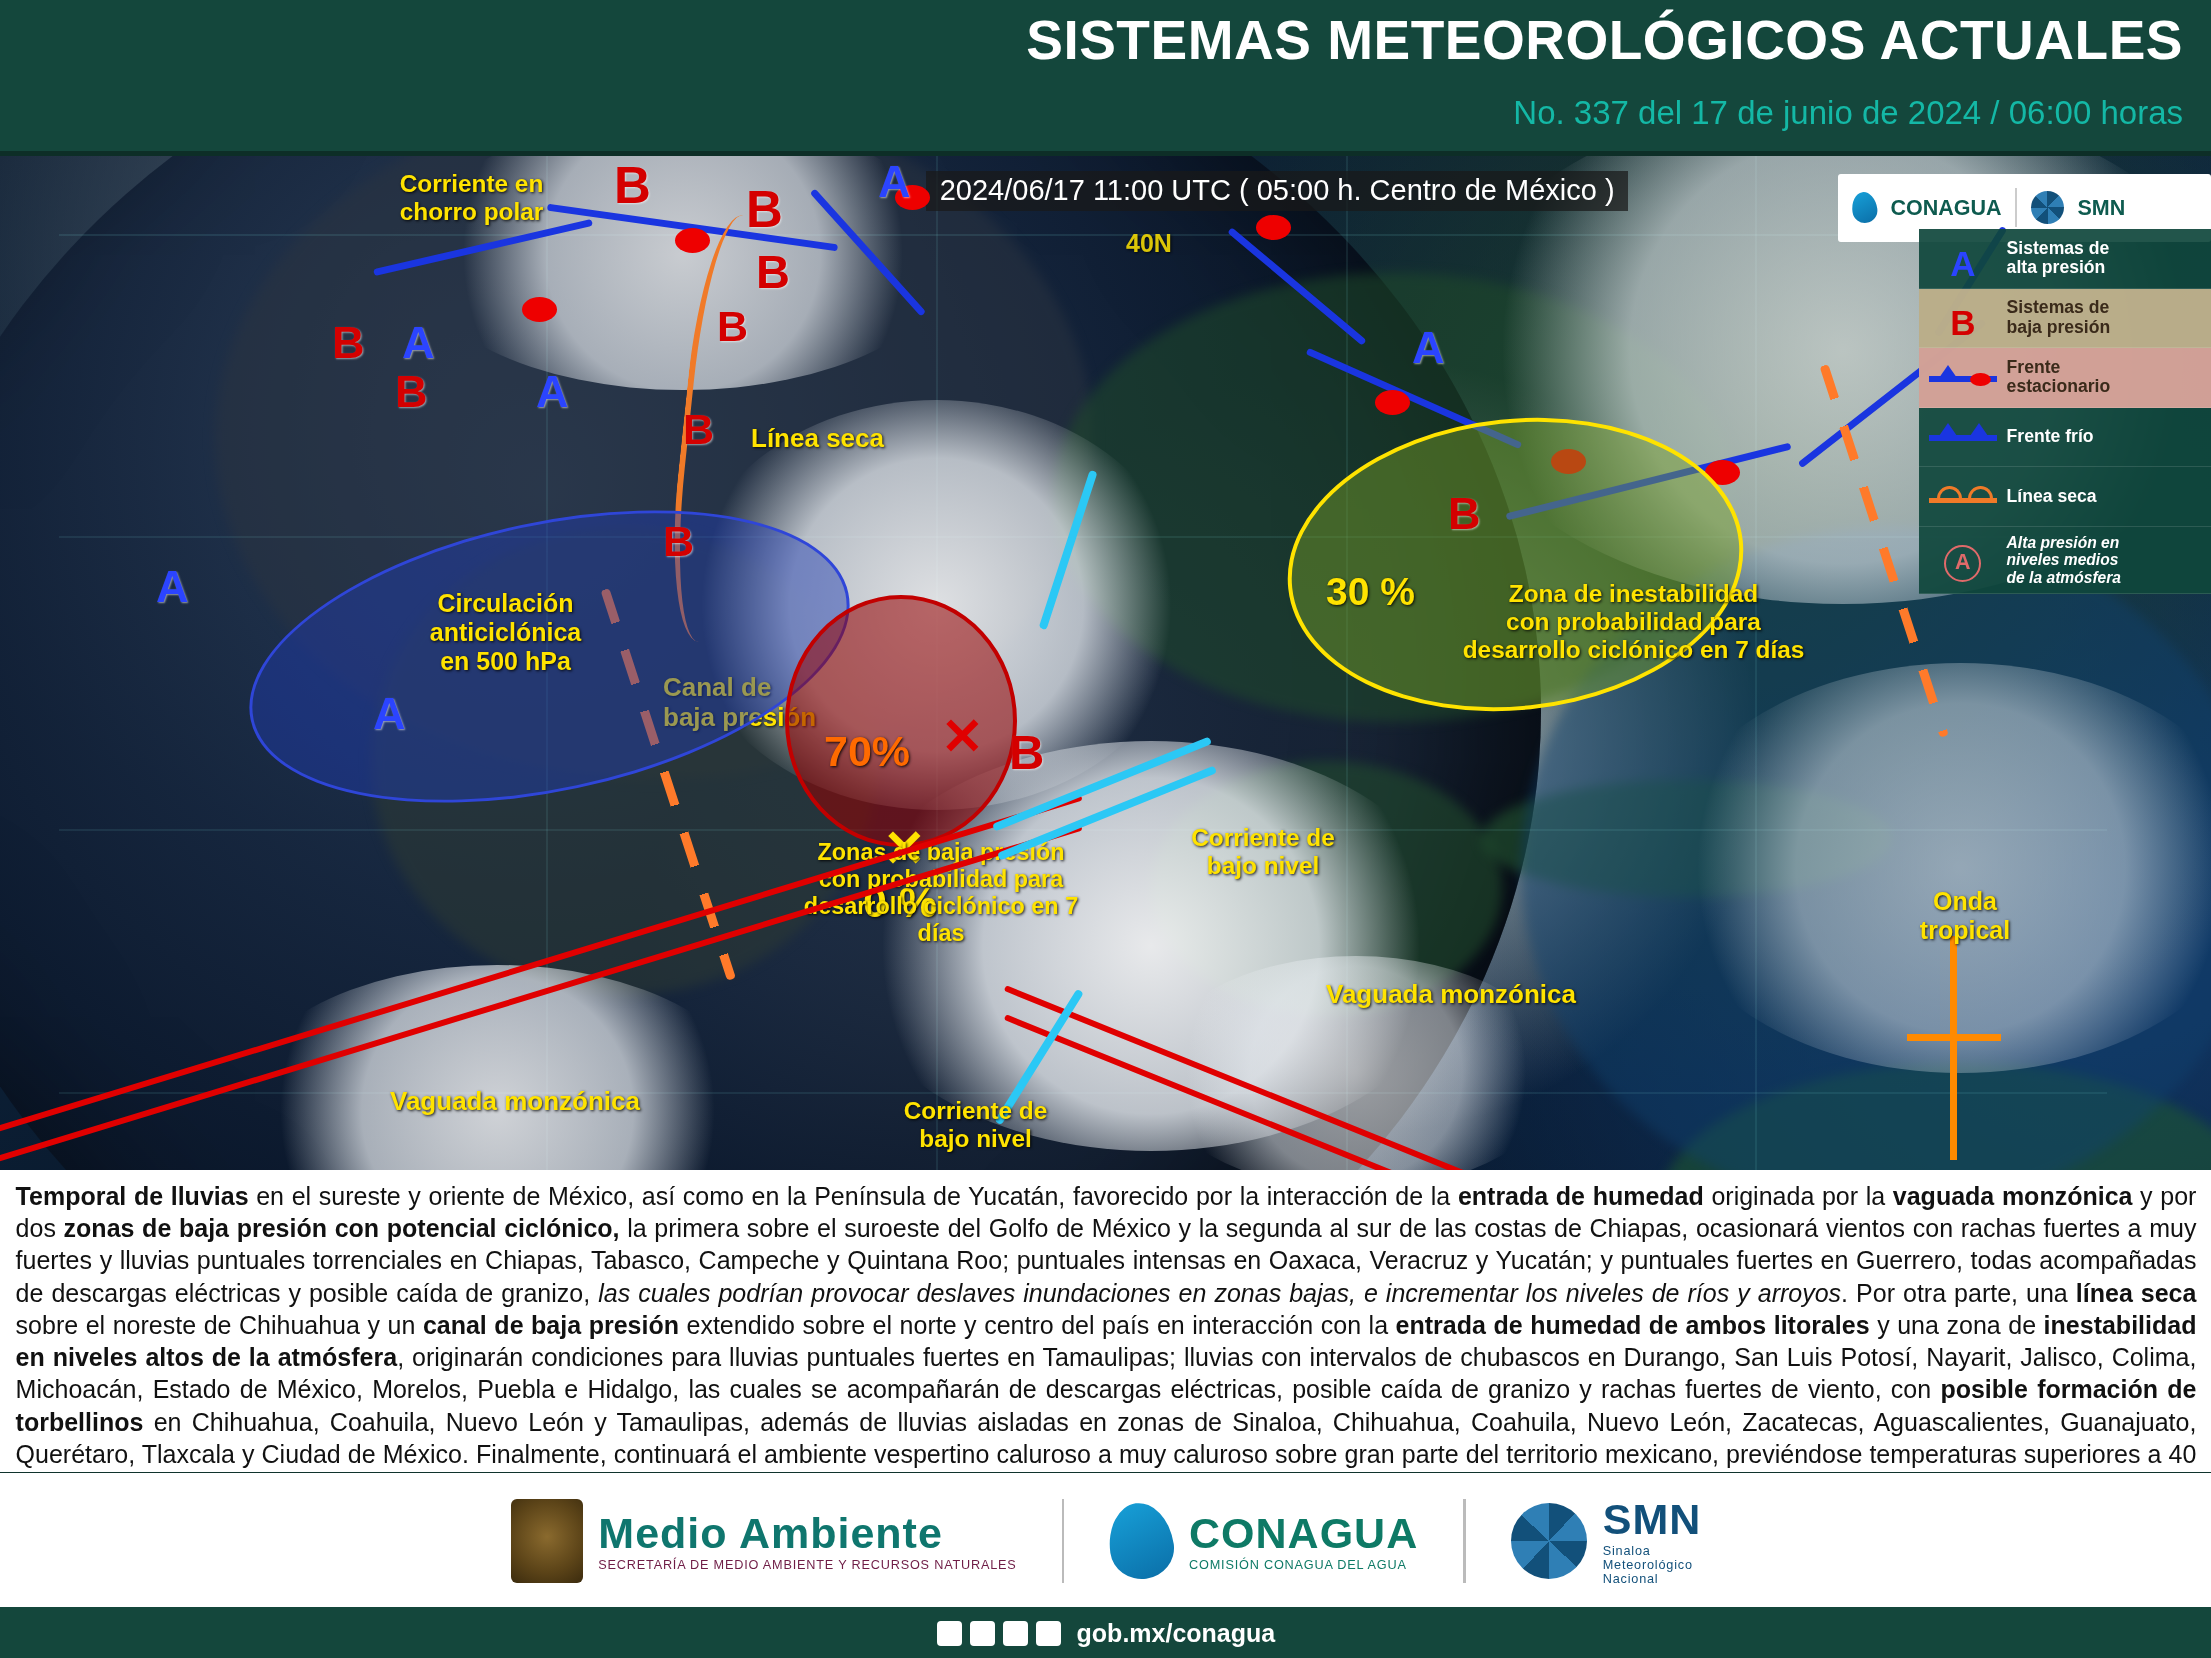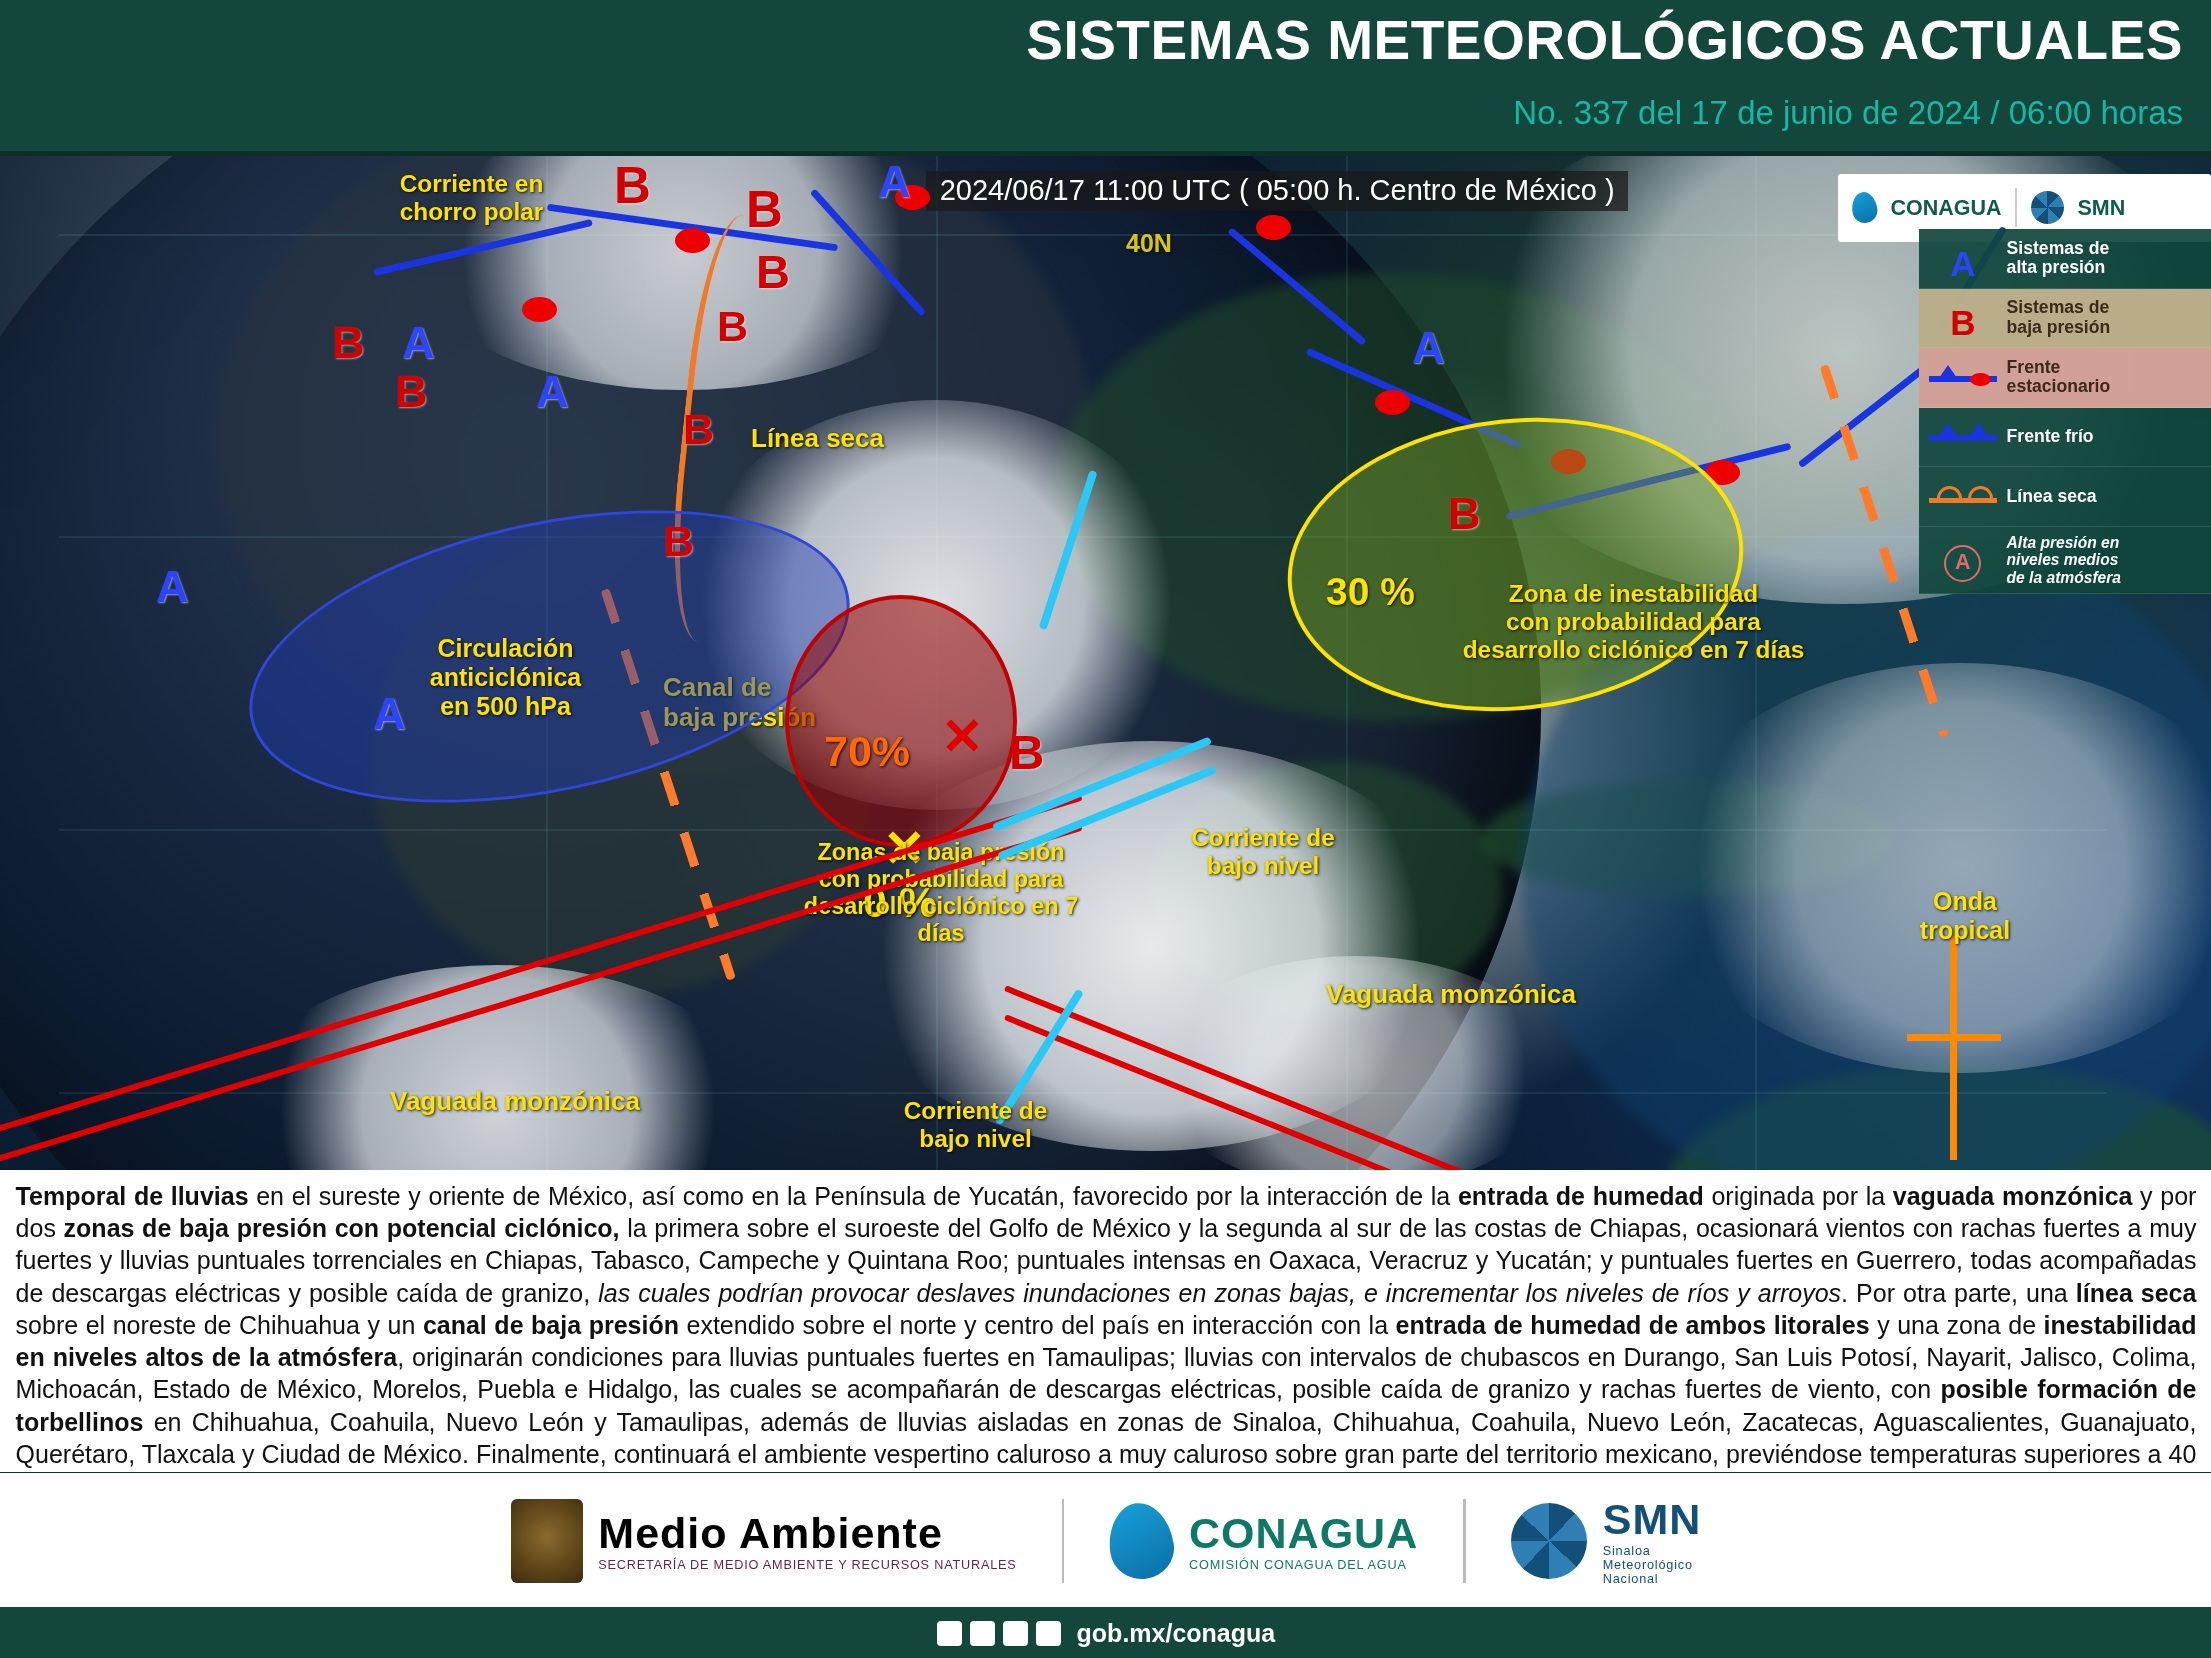--- a/index.html
+++ b/index.html
@@ -70,21 +70,21 @@
 
   
   .textblock{position:absolute;left:0;top:1170px;width:2212px;height:302px;background:#ffffff;padding:9.8px 15.6px 0 15.6px;box-sizing:border-box;}
   .paragraph{font-size:25px;line-height:1.29;color:#111111;text-align:justify;}
   .paragraph b{font-weight:bold;}
   .paragraph i{font-style:italic;}
 
   
   .footer{position:absolute;left:0;top:1473px;width:2212px;height:135px;background:#ffffff;display:flex;align-items:center;justify-content:center;gap:45px;}
   .foot-item{display:flex;align-items:center;gap:15.6px;}
-  .foot-main{font-size:43px;font-weight:bold;color:#000000;letter-spacing:1px;}
+  .foot-main{font-size:43px;font-weight:bold;color:#0f766e;letter-spacing:1px;}
   .foot-sub{font-size:12.7px;color:#6f1d46;letter-spacing:0.8px;}
   .foot-green{color:#0e7a66;}
   .foot-blue{color:#12507a;}
   .divider{width:2.9px;height:84px;background:#bbbbbb;}
   .seal{width:72px;height:84px;background:radial-gradient(circle at 50% 45%, #8a6a2e 0%, #5c4418 60%, #3b2b0e 100%);border-radius:5.9px;}
   .drop{width:64px;height:76px;background:linear-gradient(160deg,#17a0d8,#0b6fa8);border-radius:50% 50% 50% 50%/60% 60% 40% 40%;transform:rotate(-8deg);}
   .gearlogo{width:76px;height:76px;border-radius:50%;background:conic-gradient(#12507a 0 12%, #2f7fb5 12% 25%, #12507a 25% 37%, #2f7fb5 37% 50%, #12507a 50% 62%, #2f7fb5 62% 75%, #12507a 75% 87%, #2f7fb5 87% 100%);}
 
   .bottombar{position:absolute;left:0;top:1607px;width:2212px;height:52px;background:#14473c;display:flex;align-items:center;justify-content:center;gap:8px;}
   .social{width:25px;height:25px;background:#ffffff;border-radius:3.9px;display:inline-block;}
@@ -162,21 +162,21 @@
 
     <div style="position:absolute;left:683px;top:59px;width:88px;height:429px;border-left:6.8px solid #f07a28;border-radius:40%;transform:rotate(6deg);"></div>
     <div class="lbl lbl-yellow" style="left:751px;top:268px;font-size:26px;">Línea seca</div>
 
     <div class="dash-orange" style="left:605px;top:429px;width:410px;transform:rotate(72deg);transform-origin:left center;"></div>
     <div class="lbl lbl-yellow" style="left:663px;top:517px;font-size:26px;white-space:pre-line;">Canal de
 baja presión</div>
     <div class="dash-orange" style="left:1824px;top:205px;width:390px;transform:rotate(72deg);transform-origin:left center;"></div>
 
     <div class="area-blue" style="left:244px;top:366px;width:605px;height:263px;transform:rotate(-12deg);"></div>
-    <div class="lbl lbl-yellow lbl-center" style="left:398px;top:478px;width:215px;font-size:25px;white-space:pre-line;">Circulación
+    <div class="lbl lbl-yellow lbl-center" style="left:398px;top:433px;width:215px;font-size:25px;white-space:pre-line;">Circulación
 anticiclónica
 en 500 hPa</div>
     <div class="sym-A" style="left:373px;top:532px;font-size:45px;">A</div>
 
     <div class="area-red" style="left:785px;top:439px;width:224px;height:244px;"></div>
     <div class="lbl" style="left:824px;top:571px;font-size:43px;color:#ff6a00;">70%</div>
     <div class="xmark" style="left:941px;top:551px;font-size:51px;color:#e00000;">✕</div>
     <div class="sym-B" style="left:1009px;top:568px;font-size:49px;">B</div>
 
     <div class="xmark" style="left:883px;top:663px;font-size:51px;color:#ffe300;">✕</div>

